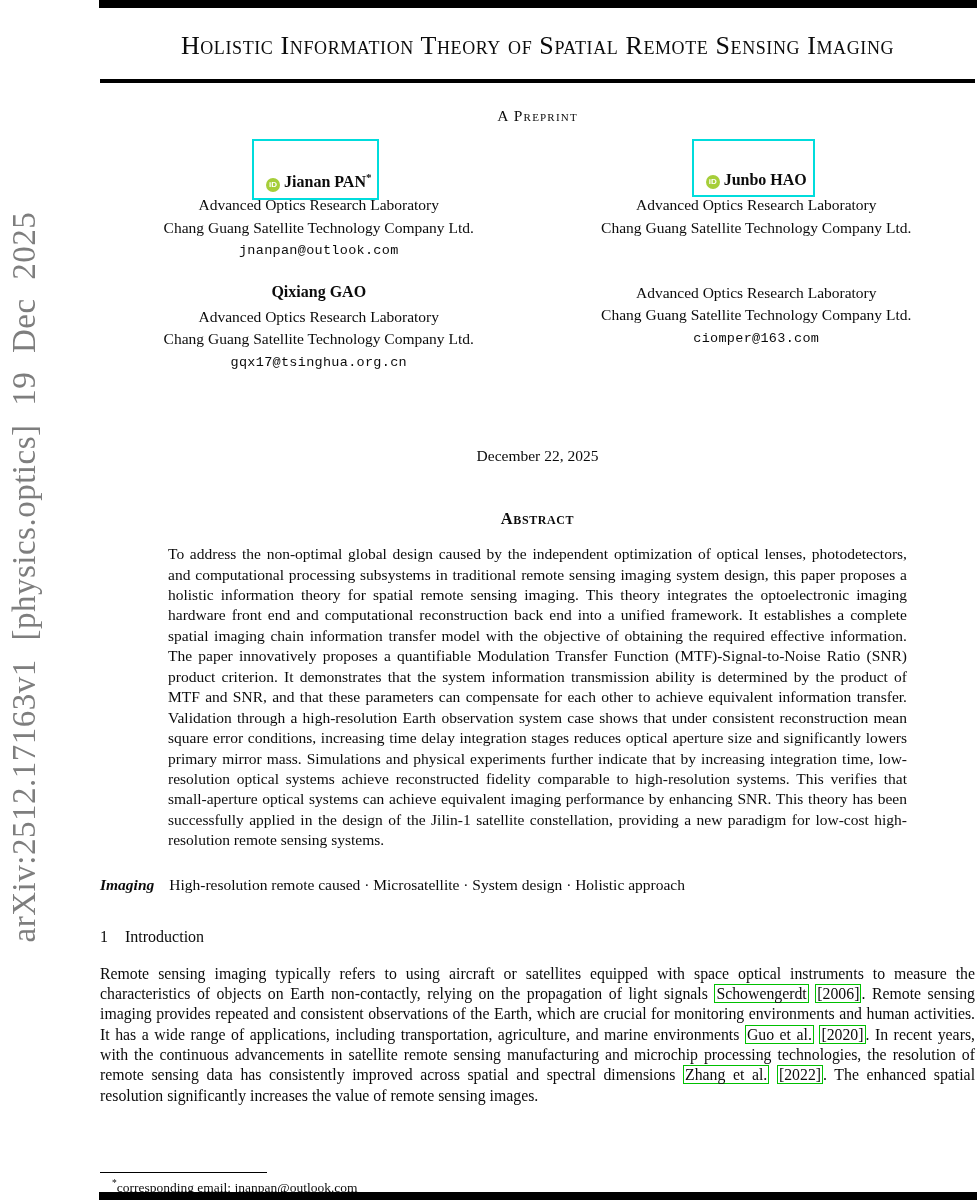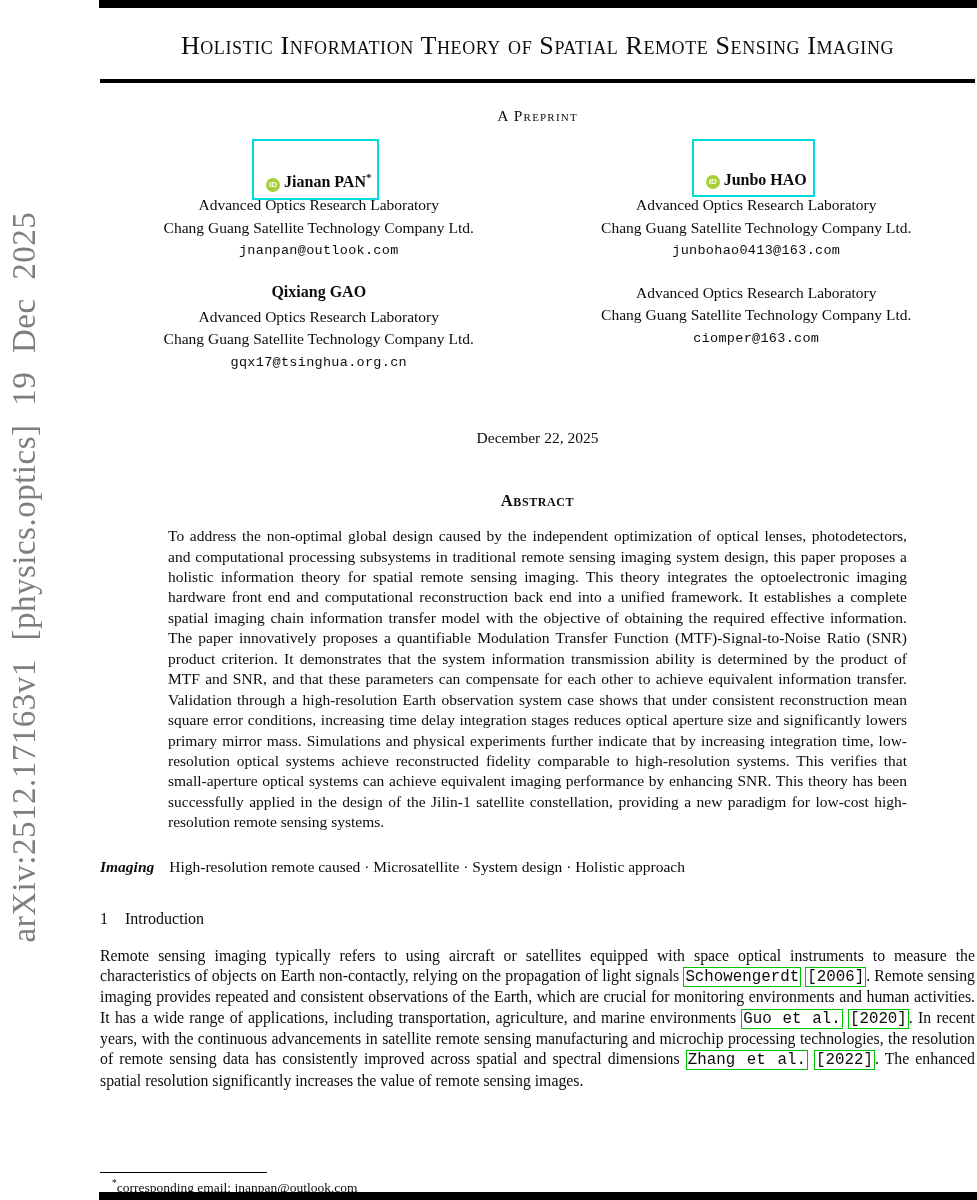--- a/index.html
+++ b/index.html
@@ -46,39 +46,39 @@
   .affil{margin-top:2px;}
   .email{font-family:"Liberation Mono","DejaVu Sans Mono",monospace;font-size:13.5px;margin-top:4px;letter-spacing:0.3px;}
   .orcid{
     display:inline-block;width:14px;height:14px;border-radius:50%;
     background:var(--orcid,#A6CE39);color:#fff;
     font-family:"Liberation Sans",sans-serif;font-size:8px;font-weight:700;
     line-height:14px;text-align:center;vertical-align:1px;margin-right:4px;
   }
   .mark{font-size:11px;}
 
-  .date{text-align:center;margin-top:58px;font-size:15.5px;}
+  .date{text-align:center;margin-top:76px;font-size:15.5px;}
 
   .abstract-heading{
     text-align:center;margin-top:44px;font-weight:700;
     font-variant:small-caps;font-size:16.5px;letter-spacing:0.6px;
   }
   .abstract-text{
     margin:15px 68px 0;text-align:justify;
     font-size:15.5px;line-height:1.32;
   }
 
   .keywords{margin-top:25px;font-size:15.5px;}
   .kw-label{font-weight:700;font-style:italic;margin-right:15px;}
 
   .section-heading{margin-top:34px;font-size:16px;font-weight:400;}
   .section-num{margin-right:17px;}
 
   .body-par{margin:18px 0 0;text-align:justify;font-size:15.8px;line-height:1.285;}
-  .cite{border:1.5px solid var(--cite,#00c000);padding:0 1px;font-family:Liberation Mono, monospace;}
+  .cite{border:1.5px solid var(--cite,#00c000);padding:0 1px;}
 
   .footnote{position:absolute;left:100px;top:1172px;width:875px;font-size:13.5px;}
   .footnote-rule{width:167px;height:1px;background:#000;margin-bottom:5px;}
   .footnote-text{padding-left:12px;}
   .footnote-text sup{font-size:9.5px;}
 </style>
 </head>
 <body>
 
 <div class="page">
@@ -103,21 +103,20 @@
         <div class="affil">Chang Guang Satellite Technology Company Ltd.</div>
         <div class="email">jnanpan@outlook.com</div>
       </div>
 
       <div class="author">
         <div class="author-name-row">
           <span class="name-wrap boxed"><span class="orcid">iD</span><span class="author-name">Junbo HAO</span></span>
         </div>
         <div class="affil">Advanced Optics Research Laboratory</div>
         <div class="affil">Chang Guang Satellite Technology Company Ltd.</div>
-        <div class="email">junbohao0413@163.com</div>
       </div>
 
       <div class="author">
         <div class="author-name-row">
           <span class="name-wrap"><span class="author-name">Qixiang GAO</span></span>
         </div>
         <div class="affil">Advanced Optics Research Laboratory</div>
         <div class="affil">Chang Guang Satellite Technology Company Ltd.</div>
         <div class="email">gqx17@tsinghua.org.cn</div>
       </div>

